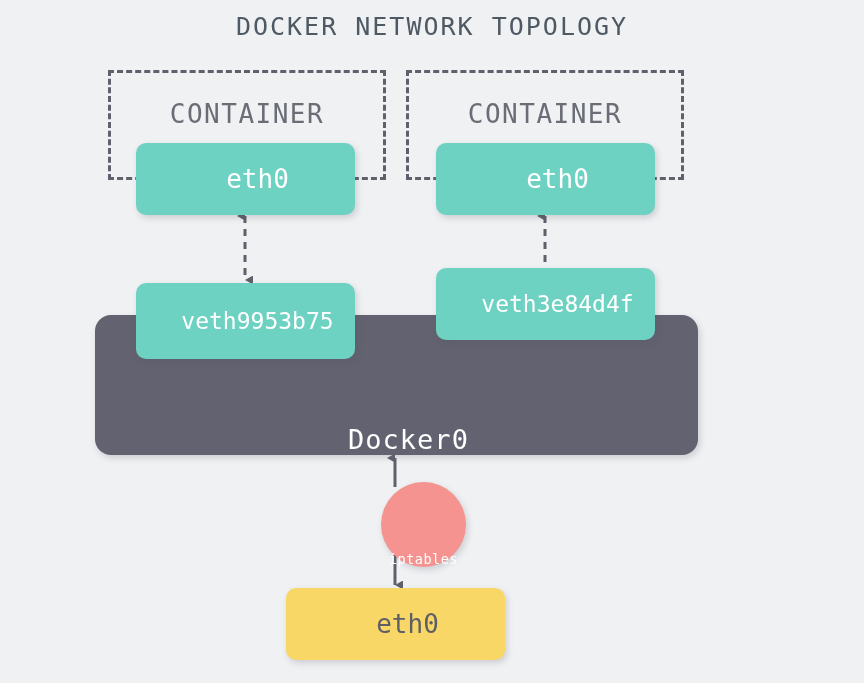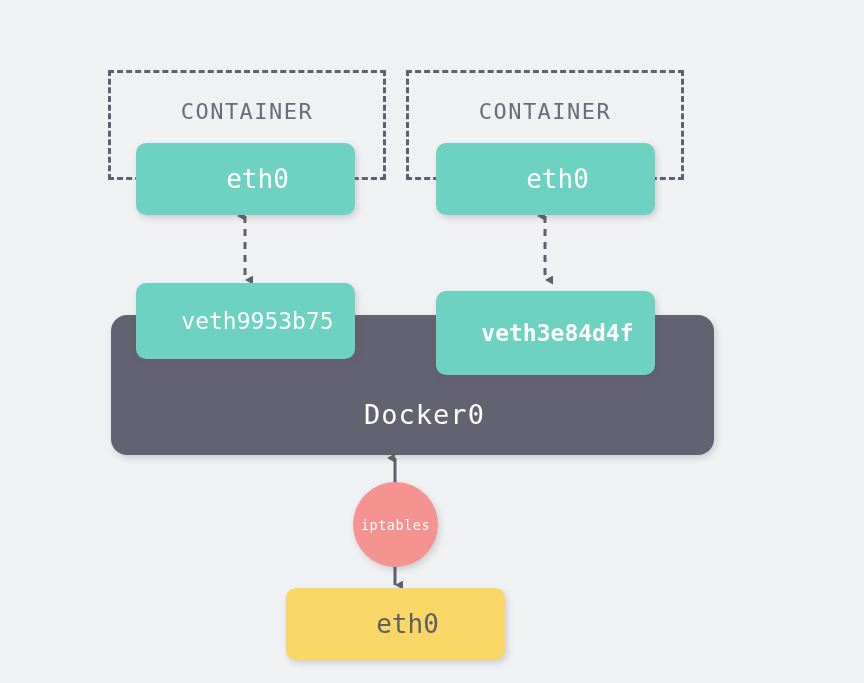--- a/index.html
+++ b/index.html
@@ -40,21 +40,21 @@
     background: transparent;
     box-sizing: border-box;
   }
   .container-label {
     position: absolute;
     width: 100%;
     top: 26px;
     left: 0;
     text-align: center;
     font-family: "DejaVu Sans Mono", monospace;
-    font-size: 22px;
+    font-size: 26px;
     letter-spacing: 1.5px;
     color: #6a6d75;
     white-space: pre;
   }
 
   
   .node {
     position: absolute;
     box-sizing: border-box;
     display: flex;
@@ -71,44 +71,44 @@
     color: #ffffff;
   }
   .node.yellow {
     background: #f8d766;
     color: #5d5f66;
   }
   .node.bridge {
     background: #636270;
     color: #ffffff;
     border-radius: 16px;
-    align-items: center;
+    align-items: flex-end;
     padding-top: 58px;
-    margin-left: 16px;
   }
 
   .eth-top   { font-size: 26px; }
   .veth-lbl  { font-size: 23px; }
   .bridge-lbl{ font-size: 27px; letter-spacing: 1px; }
   .eth-bottom{ font-size: 26px; }
 
   
   .circle {
     position: absolute;
     border-radius: 50%;
     background: #f4938f;
     color: #ffffff;
     display: flex;
-    align-items: center;
+    align-items: flex-end;
     justify-content: center;
     font-family: "DejaVu Sans Mono", monospace;
     font-size: 13.5px;
     letter-spacing: 0.5px;
     white-space: pre;
     box-shadow: 2px 3px 6px rgba(80, 80, 95, 0.22);
+    margin-left: 28px;
   }
 
   
   #connectors {
     position: absolute;
     left: 0;
     top: 0;
     width: 864px;
     height: 683px;
     pointer-events: none;
@@ -118,20 +118,21 @@
   .layer-frame  { z-index: 1; }
   .layer-bridge { z-index: 2; }
   .layer-arrow  { z-index: 3; }
   .layer-node   { z-index: 4; }
 </style>
 </head>
 <body>
 
 <div id="stage">
 
+  <div class="title">DOCKER NETWORK TOPOLOGY</div>
 
   <div class="container-frame layer-frame" style="left:108px; top:70px; width:278px; height:110px;">
     <div class="container-label">CONTAINER</div>
   </div>
 
   <div class="container-frame layer-frame" style="left:406px; top:70px; width:278px; height:110px;">
     <div class="container-label">CONTAINER</div>
   </div>
 
   <div class="node bridge layer-bridge" style="left:95px; top:315px; width:603px; height:140px;">
@@ -162,21 +163,21 @@
   </div>
 
   <div class="node teal layer-node" style="left:436px; top:143px; width:219px; height:72px;">
     <span class="eth-top">eth0</span>
   </div>
 
   <div class="node teal layer-node" style="left:136px; top:283px; width:219px; height:76px;">
     <span class="veth-lbl">veth9953b75</span>
   </div>
 
-  <div class="node teal layer-node" style="left:436px; top:291px; width:219px; height:84px;font-weight:bold;">
+  <div class="node teal layer-node" style="left:436px; top:268px; width:219px; height:72px;">
     <span class="veth-lbl">veth3e84d4f</span>
   </div>
 
   <div class="circle layer-node" style="left:353px; top:482px; width:85px; height:85px;">
     <span>iptables</span>
   </div>
 
   <div class="node yellow layer-node" style="left:286px; top:588px; width:219px; height:72px;">
     <span class="eth-bottom">eth0</span>
   </div>

